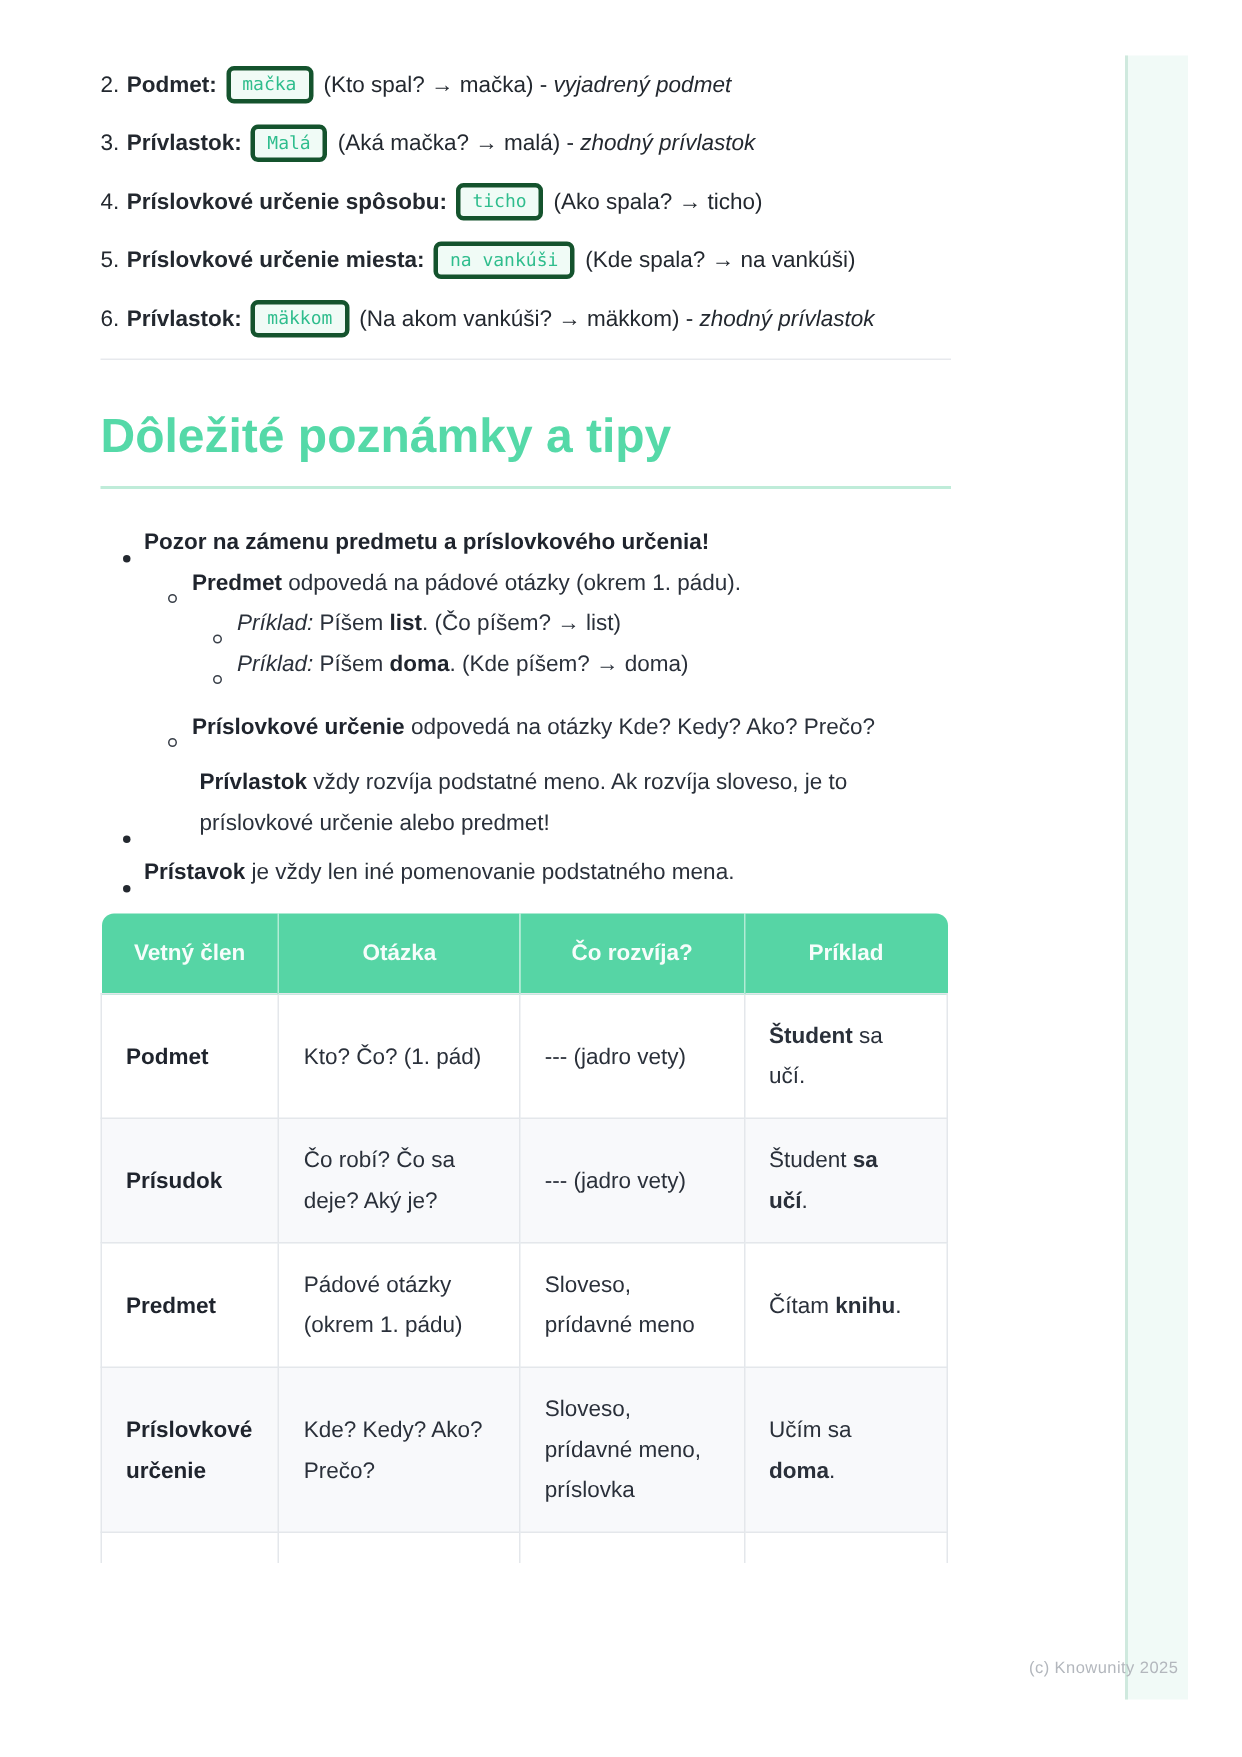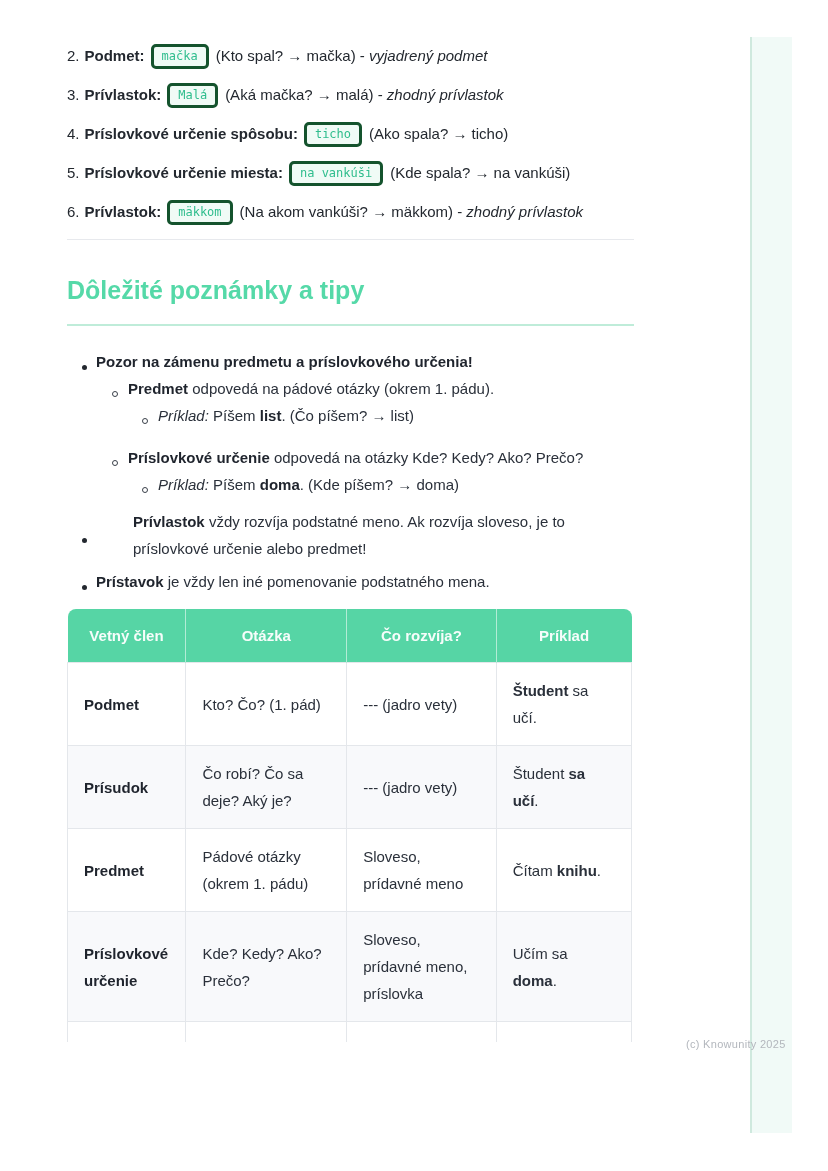--- a/index.html
+++ b/index.html
@@ -22,34 +22,34 @@
     font-family:"DejaVu Sans Mono","Liberation Mono",monospace;
     font-size:12px; color:#2fbd8d; background:#f0fbf6;
     border:3px solid #14532d; border-radius:5px; padding:2px 8px;
     margin:0 7px 0 6px; display:inline-block; line-height:15px; vertical-align:1px;
   }
   .it { font-style:italic; }
 
   .divider { border:none; border-top:1px solid #e7e9ed; margin:6px 0 0 0; }
 
   .section-title {
-    font-size:25px; line-height:40px; font-weight:bold; color:#55d9a8;
+    font-size:32px; line-height:40px; font-weight:bold; color:#55d9a8;
     margin:30px 0 0 0; padding-bottom:14px; border-bottom:2px solid #bfecd9;
   }
 
   .tipbox {
     margin-top:24px; background:#edf6f2; border-left:5px solid #3ed598;
     border-radius:4px; padding:15px 24px 15px 25px;
     font-size:15px; line-height:30px; text-align:justify; color:#2a303a;
   }
   .tipbox b { color:#1f242d; }
 
   
   .bullets { margin-top:22px; font-size:15px; color:#2a303a; }
-  .brow { display:flex; align-items:center; line-height:27px; }
+  .brow { display:flex; align-items:flex-end; line-height:27px; }
   .marker { flex:0 0 auto; border-radius:50%; margin-top:11px; }
   .dot  { width:5px; height:5px; background:#23282f; margin-left:15px; margin-right:9px; }
   .circ { width:4px; height:4px; background:transparent; border:1.5px solid #3a404a; margin-right:10px; }
   .l2 .circ { margin-left:45px; }
   .l3 .circ { margin-left:75px; }
   .mt15 { margin-top:15px; }
   .mt10 { margin-top:10px;gap:37px; }
   .mt6  { margin-top:6px; }
   .btext b { color:#1f242d; }
   .btext.narrow { max-width:460px; }
@@ -65,21 +65,21 @@
   .grammar-table thead th:last-child  { border-radius:0 8px 0 0; border-right:none; }
   .grammar-table tbody td {
     border:1px solid #e4e7eb; padding:14px 16px; line-height:27px;
     vertical-align:middle; color:#2a303a; background:transparent;
   }
   .grammar-table tbody tr.striped { background:#f8f9fb; }
   .grammar-table td.term { font-weight:bold; color:#1f242d; }
   .grammar-table tr.partial td { height:20px; padding:0; border-bottom:none; }
 
   .copyright {
-    position:absolute; left:686px; top:1038px;
+    position:absolute; left:686px; top:1106px;
     font-size:11px; color:#b3b7bd; letter-spacing:0.3px;
   }
 </style>
 </head>
 <body>
 
 <div class="page">
   <div class="accent-band"></div>
 
   <div class="content">
@@ -111,27 +111,27 @@
         <div class="btext"><b>Pozor na zámenu predmetu a príslovkového určenia!</b><span></span></div>
       </div>
       <div class="brow l2">
         <span class="marker circ"></span>
         <div class="btext"><b>Predmet</b><span> odpovedá na pádové otázky (okrem 1. pádu).</span></div>
       </div>
       <div class="brow l3">
         <span class="marker circ"></span>
         <div class="btext"><span class="it">Príklad:</span><span> Píšem </span><b>list</b><span>. (Čo píšem? → list)</span></div>
       </div>
+      <div class="brow l3">
+        <span class="marker circ"></span>
+        <div class="btext"><span class="it">Príklad:</span><span> Píšem </span><b>doma</b><span>. (Kde píšem? → doma)</span></div>
+      </div>
       <div class="brow l2 mt15">
         <span class="marker circ"></span>
         <div class="btext"><b>Príslovkové určenie</b><span> odpovedá na otázky Kde? Kedy? Ako? Prečo?</span></div>
-      </div>
-      <div class="brow l3">
-        <span class="marker circ"></span>
-        <div class="btext"><span class="it">Príklad:</span><span> Píšem </span><b>doma</b><span>. (Kde píšem? → doma)</span></div>
       </div>
       <div class="brow l1 mt10">
         <span class="marker dot"></span>
         <div class="btext narrow"><b>Prívlastok</b><span> vždy rozvíja podstatné meno. Ak rozvíja sloveso, je to príslovkové určenie alebo predmet!</span></div>
       </div>
       <div class="brow l1 mt6">
         <span class="marker dot"></span>
         <div class="btext"><b>Prístavok</b><span> je vždy len iné pomenovanie podstatného mena.</span></div>
       </div>
     </div>

